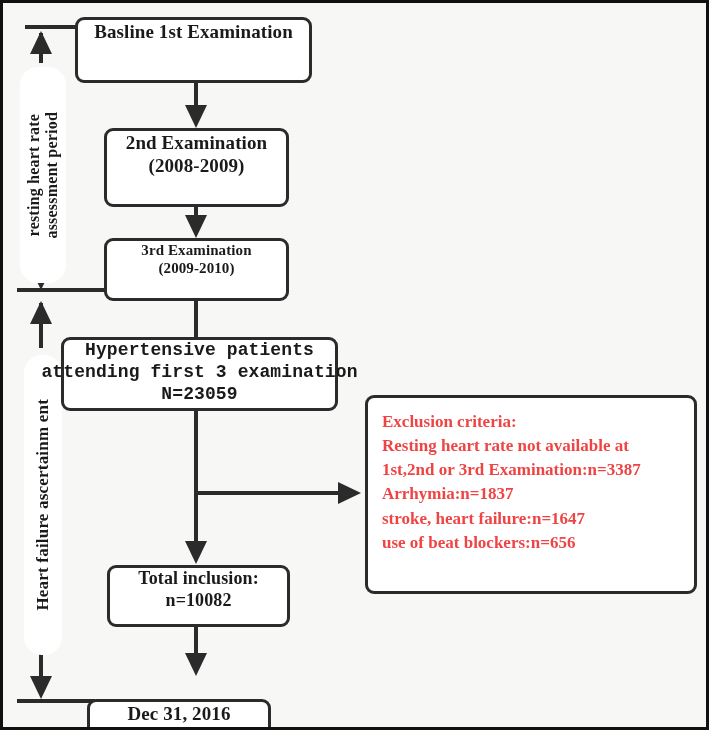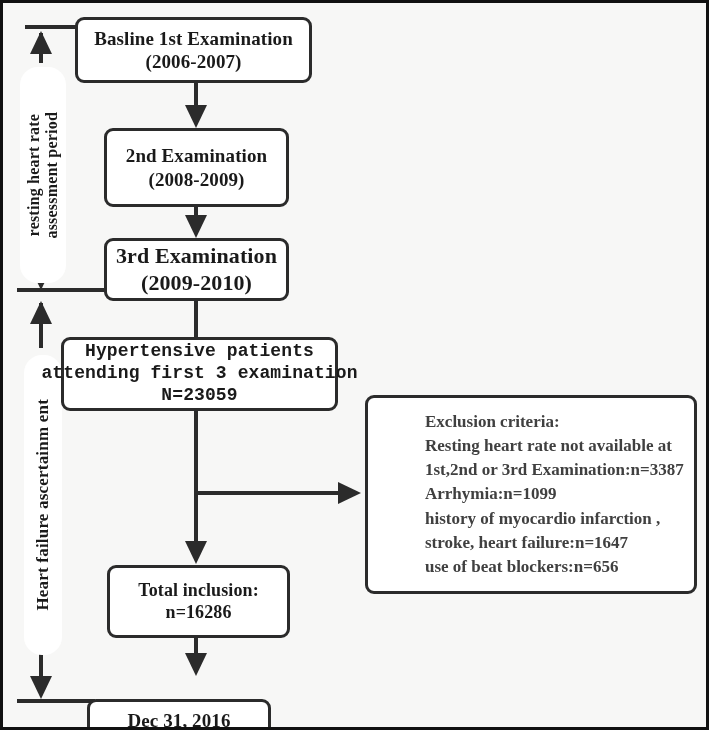--- a/index.html
+++ b/index.html
@@ -27,55 +27,53 @@
   
   .node {
     position: absolute;
     box-sizing: border-box;
     background: #ffffff;
     border: 3px solid #2b2b2b;
     border-radius: 9px;
     display: flex;
     flex-direction: column;
     align-items: center;
-    justify-content: center;
     text-align: center;
     color: #1a1a1a;
     font-weight: bold;
     letter-spacing: 0.1px;
     z-index: 5;
   }
   .node .ln { display: block; line-height: 1.22; white-space: nowrap; }
 
   #node-baseline { left: 72px;  top: 14px;  width: 237px; height: 66px;  font-size: 19px; }
   #node-exam2    { left: 101px; top: 125px; width: 185px; height: 79px;  font-size: 19px; }
-  #node-exam3    { left: 101px; top: 235px; width: 185px; height: 63px;  font-size: 22px; }
+  #node-exam3    { left: 101px; top: 235px; width: 185px; height: 63px;  font-size: 15px; }
   #node-hyper    { left: 58px;  top: 334px; width: 277px; height: 74px;  font-size: 18px; font-family: Liberation Mono, monospace; }
-  #node-total    { left: 104px; top: 562px; width: 183px; height: 73px;  font-size: 18px; }
+  #node-total    { left: 104px; top: 562px; width: 183px; height: 62px;  font-size: 18px; }
   #node-dec      { left: 84px;  top: 696px; width: 184px; height: 44px;  font-size: 19px; }
 
   
   #node-exclusion {
     position: absolute;
     left: 362px; top: 392px; width: 332px; height: 199px;
     box-sizing: border-box;
     background: #ffffff;
     border: 3px solid #2b2b2b;
     border-radius: 9px;
     padding: 12px 0 0 14px;
     z-index: 5;
   }
   #node-exclusion .exline {
     display: block;
     font-size: 17px;
     font-weight: bold;
-    color: #404040;
+    color: #ef4444;
     line-height: 1.42;
     white-space: nowrap;
-    margin-left: 43px;
   }
 
   
   .vline {
     position: absolute;
     width: 4px;
     background: #2b2b2b;
     z-index: 2;
   }
   .hline {
@@ -178,51 +176,49 @@
     <span class="vtext">resting heart rate</span>
     <span class="vtext">assessment period</span>
   </div>
 
   <div class="vlabel" id="vlabel-hf">
     <span class="vtext">Heart failure ascertainm ent</span>
   </div>
 
   <div class="node" id="node-baseline">
     <span class="ln">Basline 1st Examination</span>
-    <span class="ln">(2006-2007)</span>
   </div>
 
   <div class="node" id="node-exam2">
     <span class="ln">2nd Examination</span>
     <span class="ln">(2008-2009)</span>
   </div>
 
   <div class="node" id="node-exam3">
     <span class="ln">3rd Examination</span>
     <span class="ln">(2009-2010)</span>
   </div>
 
   <div class="node" id="node-hyper">
     <span class="ln">Hypertensive patients</span>
     <span class="ln">attending first 3 examination</span>
     <span class="ln">N=23059</span>
   </div>
 
   <div class="node" id="node-total">
     <span class="ln">Total inclusion:</span>
-    <span class="ln">n=16286</span>
+    <span class="ln">n=10082</span>
   </div>
 
   <div class="node" id="node-dec">
     <span class="ln">Dec  31, 2016</span>
   </div>
 
   <div id="node-exclusion">
     <span class="exline">Exclusion criteria:</span>
     <span class="exline">Resting heart rate not available at</span>
     <span class="exline">1st,2nd or  3rd Examination:n=3387</span>
-    <span class="exline">Arrhymia:n=1099</span>
-    <span class="exline">history of myocardio infarction ,</span>
+    <span class="exline">Arrhymia:n=1837</span>
     <span class="exline">stroke, heart failure:n=1647</span>
     <span class="exline">use of beat blockers:n=656</span>
   </div>
 
 </div>
 
 </body></html>

